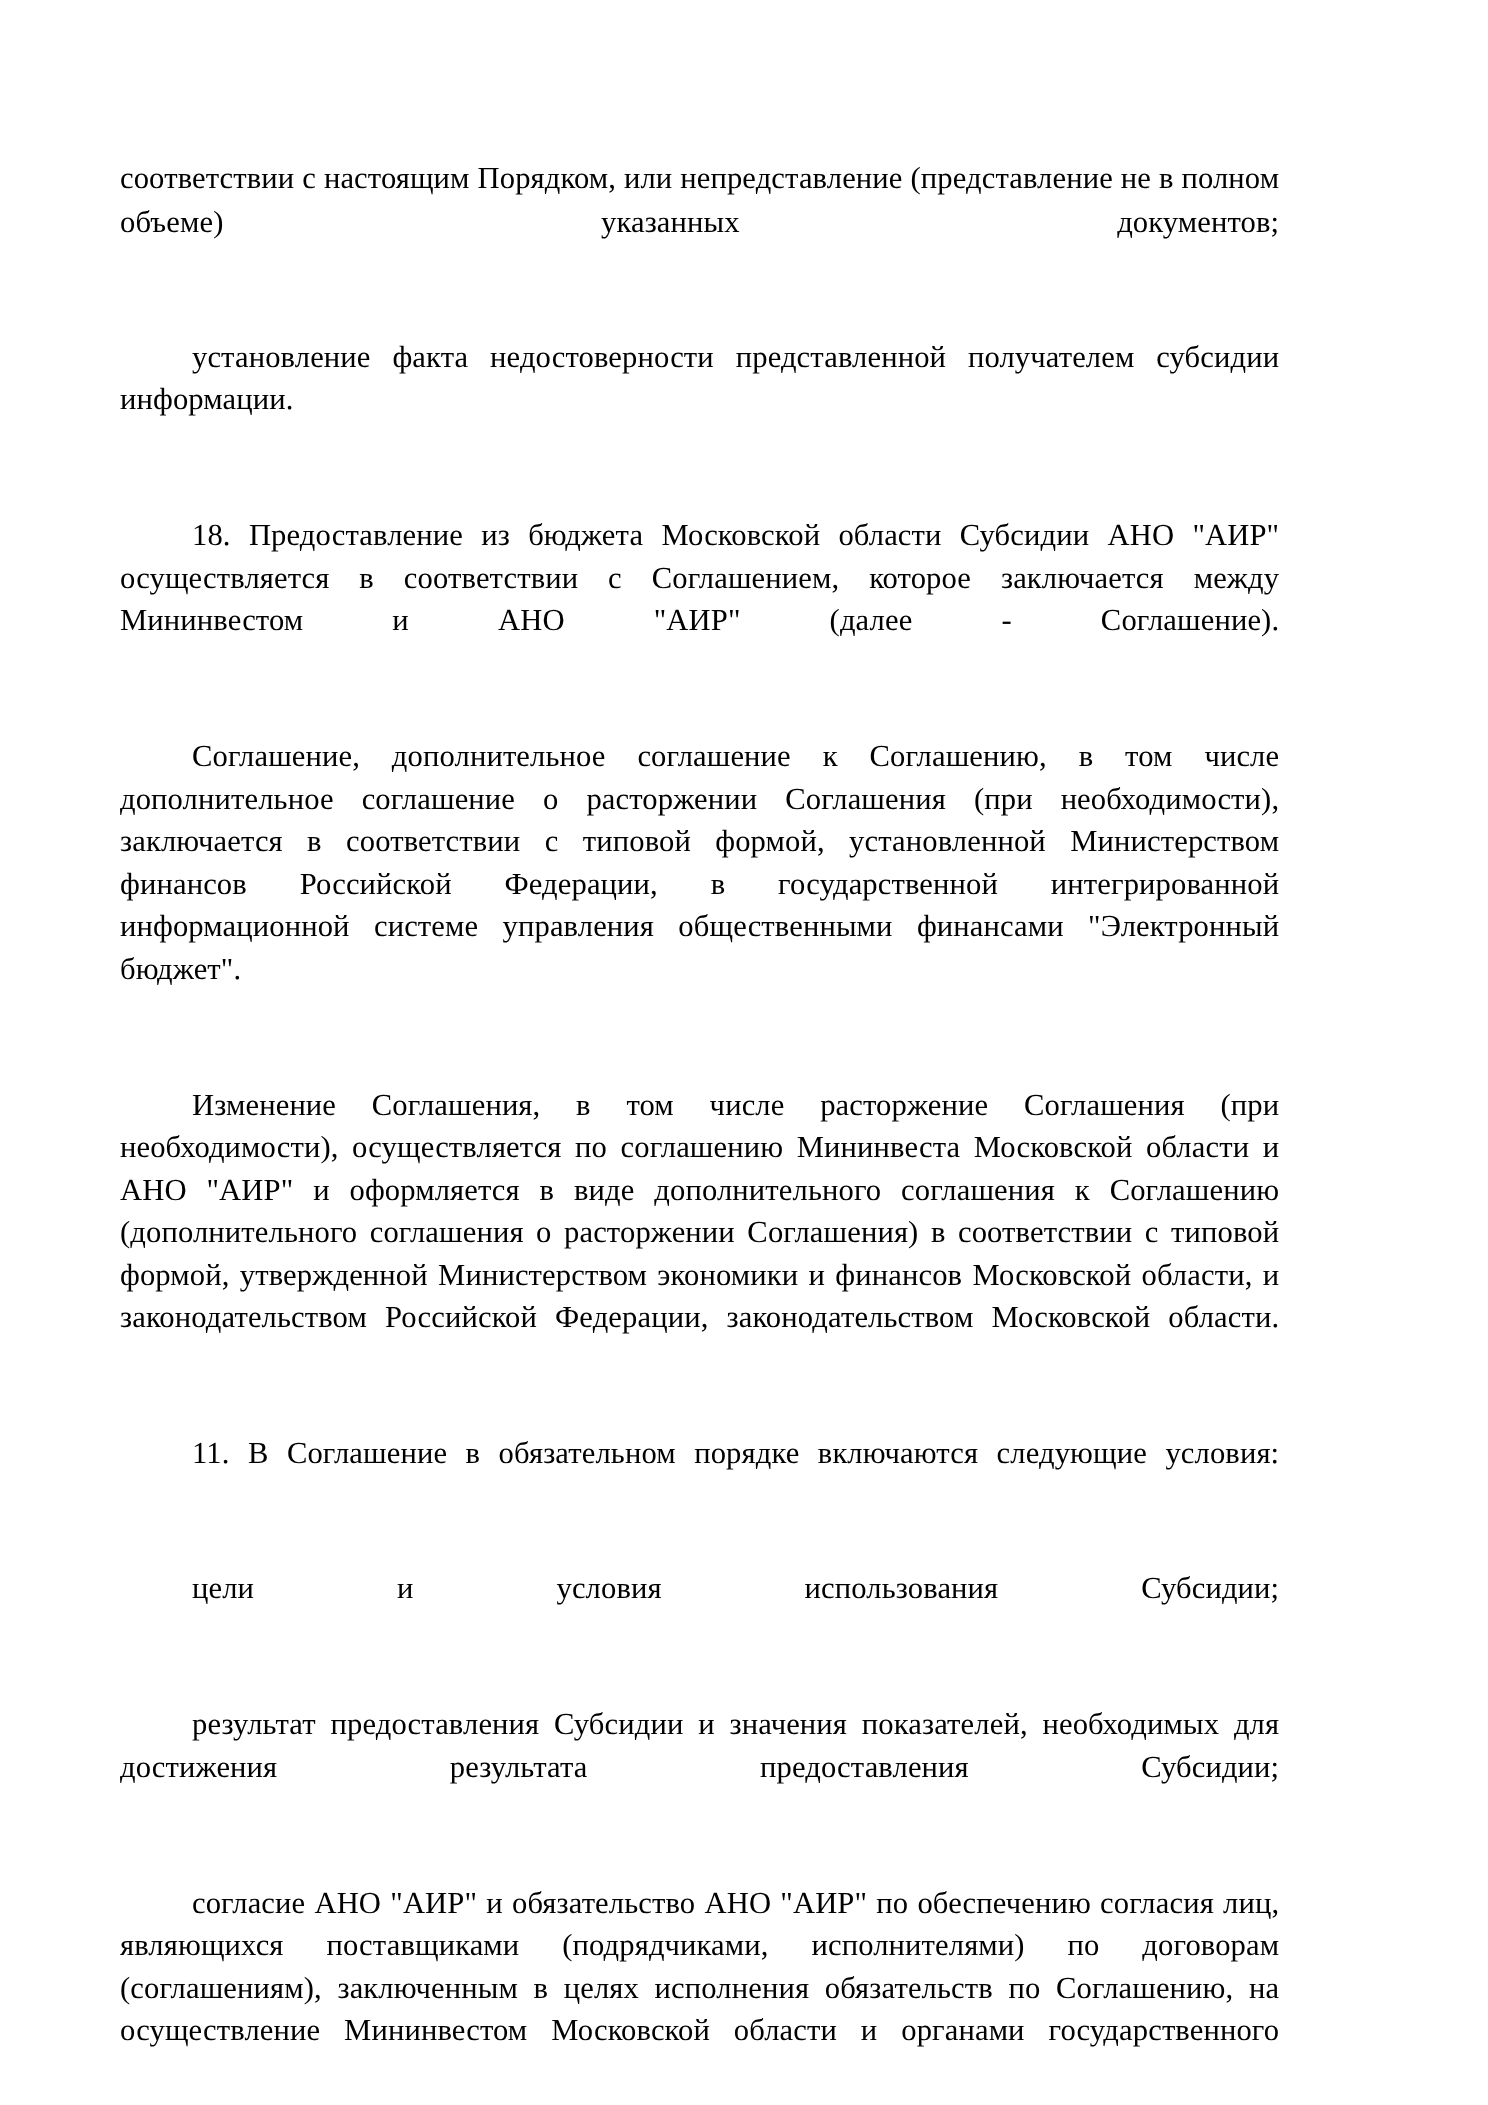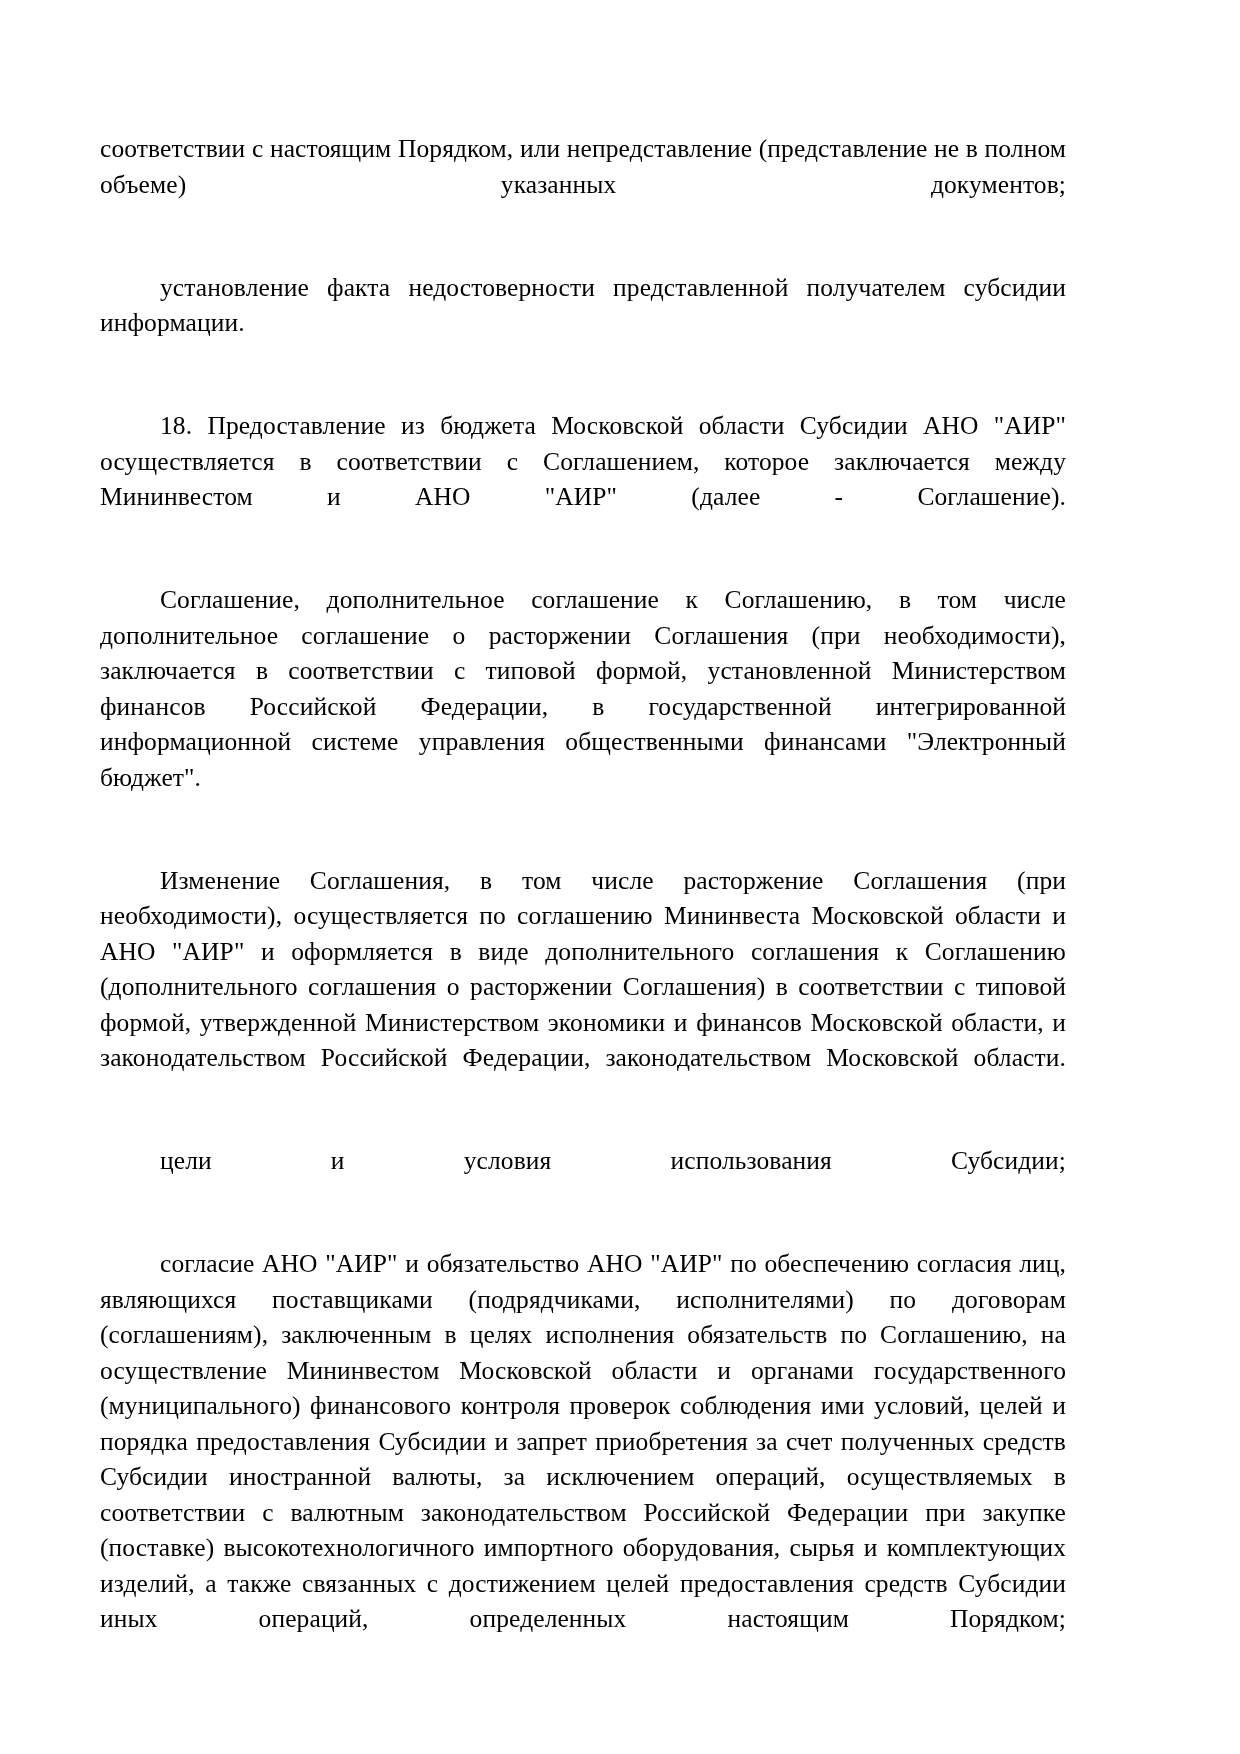--- a/index.html
+++ b/index.html
@@ -39,21 +39,21 @@
   }
   
   p.cont {
     text-indent: 0;
   }
   p.indent {
     text-indent: 60px;
   }
   
   p.gap {
-    margin-top: 32px;
+    margin-top: 42px;
   }
   
   p.para::after {
     content: "";
     display: inline-block;
     width: 100%;
   }
 </style>
 </head>
 <body>
@@ -64,21 +64,23 @@
     <p class="para cont">соответствии с настоящим Порядком, или непредставление (представление не в полном объеме) указанных документов;</p>
 
     <p class="para indent gap">установление факта недостоверности представленной получателем субсидии информации.</p>
 
     <p class="para indent gap">18. Предоставление из бюджета Московской области Субсидии АНО "АИР" осуществляется в соответствии с Соглашением, которое заключается между Мининвестом и АНО "АИР" (далее - Соглашение).</p>
 
     <p class="para indent gap">Соглашение, дополнительное соглашение к Соглашению, в том числе дополнительное соглашение о расторжении Соглашения (при необходимости), заключается в соответствии с типовой формой, установленной Министерством финансов Российской Федерации, в государственной интегрированной информационной системе управления общественными финансами "Электронный бюджет".</p>
 
     <p class="para indent gap">Изменение Соглашения, в том числе расторжение Соглашения (при необходимости), осуществляется по соглашению Мининвеста Московской области и АНО "АИР" и оформляется в виде дополнительного соглашения к Соглашению (дополнительного соглашения о расторжении Соглашения) в соответствии с типовой формой, утвержденной Министерством экономики и финансов Московской области, и законодательством Российской Федерации, законодательством Московской области.</p>
 
+    <p class="para indent gap">11. В Соглашение в обязательном порядке включаются следующие условия:</p>
 
     <p class="para indent gap">цели и условия использования Субсидии;</p>
 
 
+    <p class="para indent gap">результат предоставления Субсидии и значения показателей, необходимых для достижения результата предоставления Субсидии;</p>
 
     <p class="para indent gap">согласие АНО "АИР" и обязательство АНО "АИР" по обеспечению согласия лиц, являющихся поставщиками (подрядчиками, исполнителями) по договорам (соглашениям), заключенным в целях исполнения обязательств по Соглашению, на осуществление Мининвестом Московской области и органами государственного (муниципального) финансового контроля проверок соблюдения ими условий, целей и порядка предоставления Субсидии и запрет приобретения за счет полученных средств Субсидии иностранной валюты, за исключением операций, осуществляемых в соответствии с валютным законодательством Российской Федерации при закупке (поставке) высокотехнологичного импортного оборудования, сырья и комплектующих изделий, а также связанных с достижением целей предоставления средств Субсидии иных операций, определенных настоящим Порядком;</p>
 
   </div>
 </div>
 
 </body></html>

